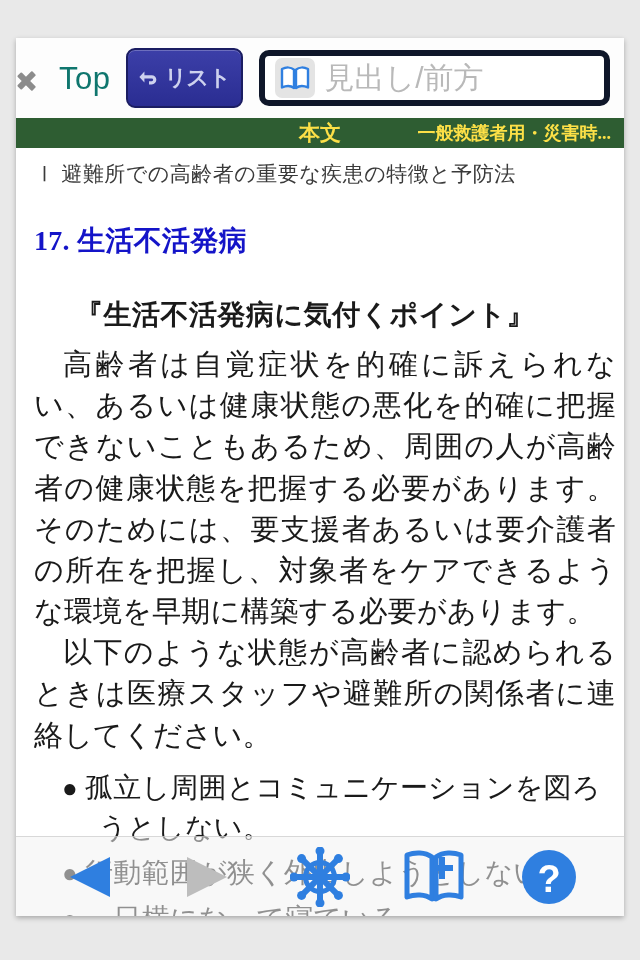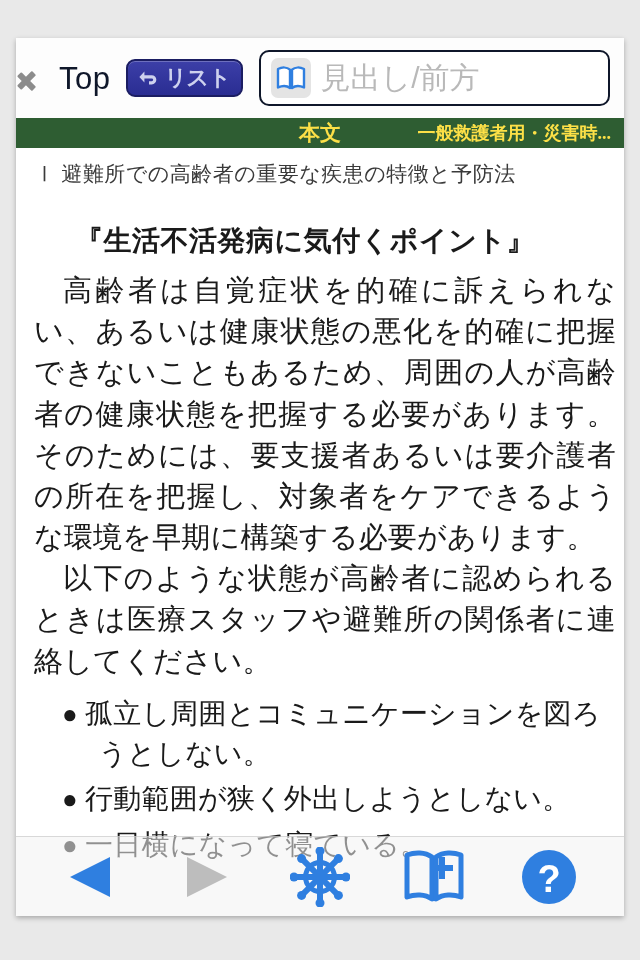--- a/index.html
+++ b/index.html
@@ -65,29 +65,29 @@
     width: 21px;
     height: 6px;
     background: #8c8c8c;
     border-radius: 1px;
   }
   .chevron-left::before { top: 10px;  transform: rotate(135deg); transform-origin: left center; }
   .chevron-left::after  { top: 26px;  transform: rotate(-135deg); transform-origin: left center; }
 
   .back-label {
     font-size: 31px;
-    color: #0f172a;
+    color: #0f766e;
     letter-spacing: 0.5px;
     line-height: 1;
   }
 
   .list-btn {
     flex: 0 0 auto;
     margin-left: 16px;
-    height: 38px;
+    height: 60px;
     min-width: 98px;
     background: linear-gradient(#3c3fa8, #2a2d92);
     border: 2px solid #1b1d62;
     border-radius: 9px;
     display: flex;
     align-items: center;
     justify-content: center;
     gap: 4px;
     padding: 0 10px;
     cursor: pointer;
@@ -106,21 +106,21 @@
     font-weight: bold;
     line-height: 1;
     letter-spacing: -0.5px;
   }
 
   .search-box {
     flex: 1 1 auto;
     margin-left: 16px;
     height: 56px;
     background: #ffffff;
-    border: 2px solid #0f172a;
+    border: 6px solid #0f172a;
     border-radius: 10px;
     display: flex;
     align-items: center;
     padding: 0 10px;
     gap: 10px;
     cursor: text;
     min-width: 0;
   }
 
   .book-badge {
@@ -287,20 +287,21 @@
 
     <div class="greenbar">
       <span class="center-title">本文</span>
       <span class="right-title">一般救護者用・災害時...</span>
     </div>
 
     <div class="doc">
 
       <div class="breadcrumb">Ⅰ 避難所での高齢者の重要な疾患の特徴と予防法</div>
 
+      <div class="section-title">17. 生活不活発病</div>
 
       <div class="subhead">『生活不活発病に気付くポイント』</div>
 
       <p class="para">高齢者は自覚症状を的確に訴えられない、あるいは健康状態の悪化を的確に把握できないこともあるため、周囲の人が高齢者の健康状態を把握する必要があります。そのためには、要支援者あるいは要介護者の所在を把握し、対象者をケアできるような環境を早期に構築する必要があります。</p>
 
       <p class="para">以下のような状態が高齢者に認められるときは医療スタッフや避難所の関係者に連絡してください。</p>
 
       <div class="bullets">
         <div class="bullet-item">
           <span class="bullet-dot">●</span>

